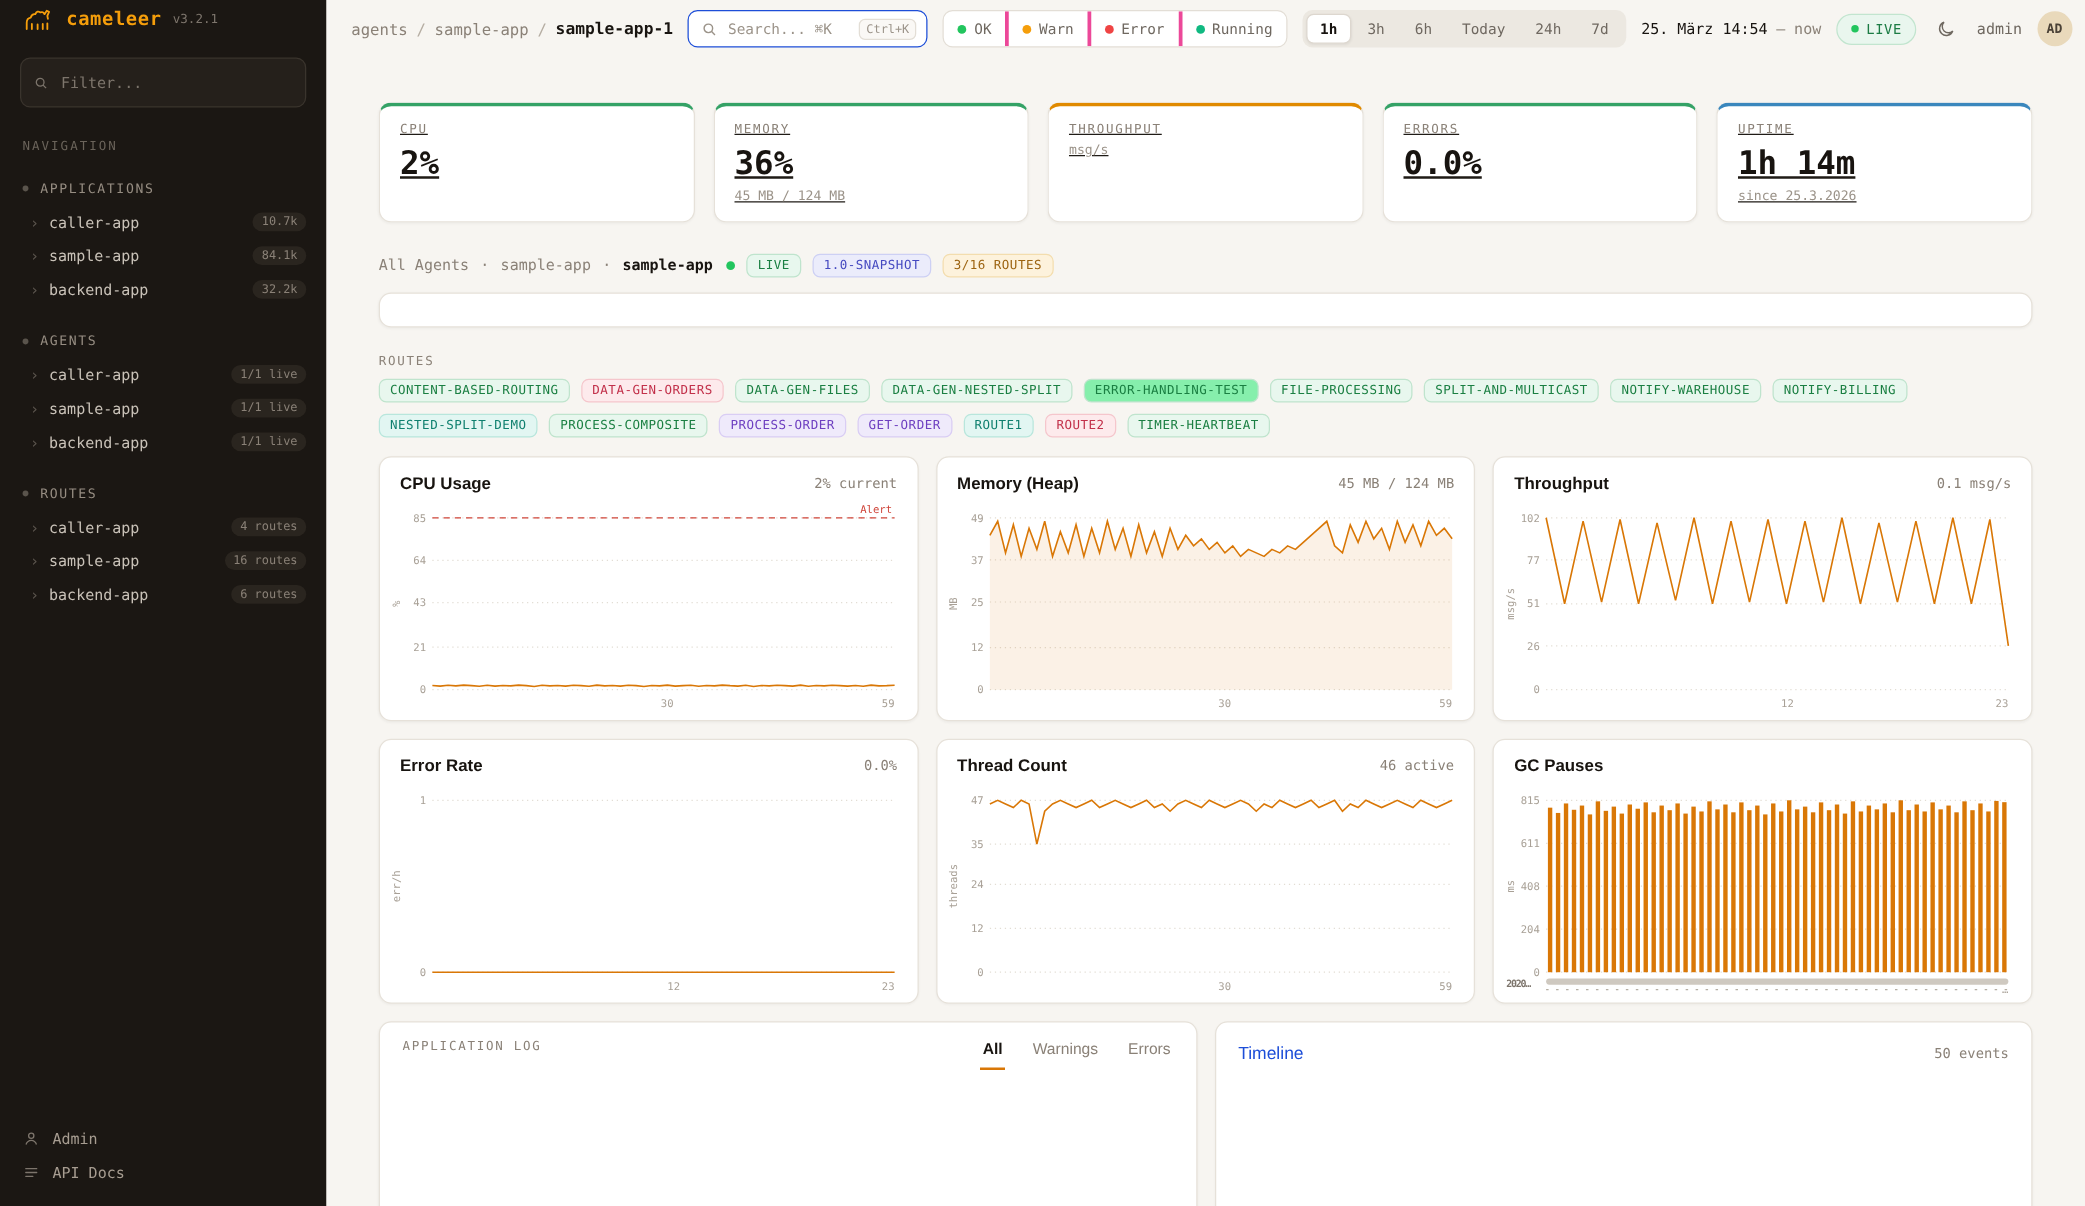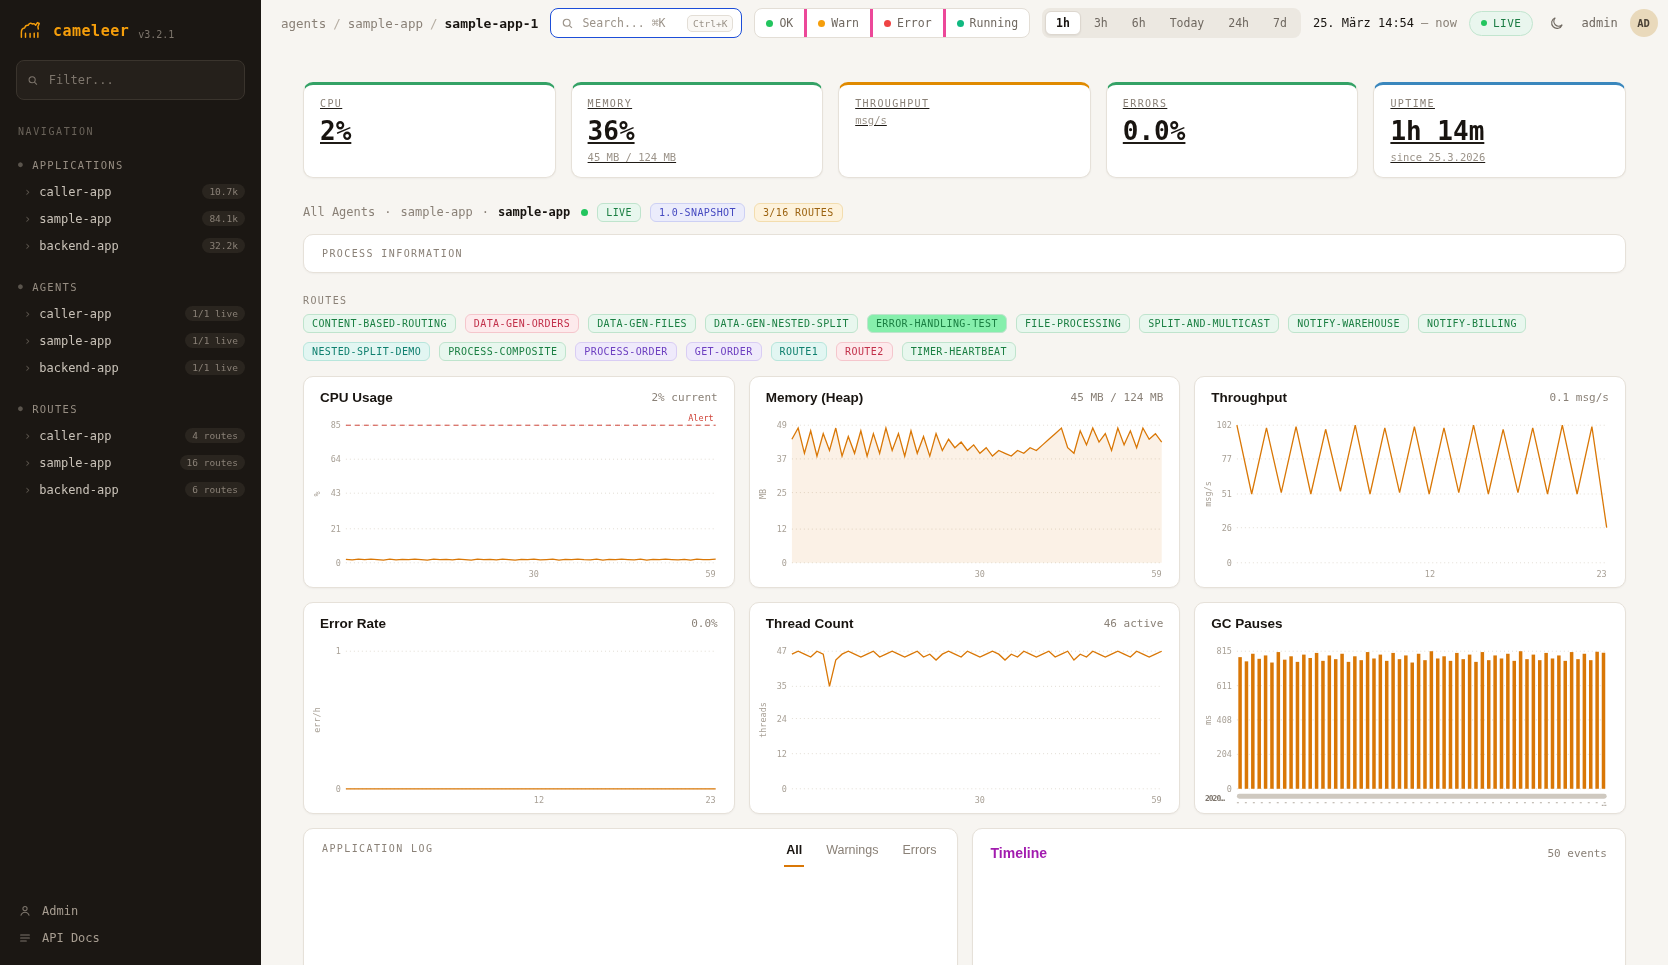--- a/index.html
+++ b/index.html
@@ -2,21 +2,21 @@
 <html><head>
 <meta charset="utf-8">
 <style>
   html,body{margin:0;padding:0;background:#f7f5f1;}
   body{font-family:"DejaVu Sans Mono",monospace;color:#1f1b16;}
   *{box-sizing:border-box;}
   .app{display:flex;width:1668px;height:965px;overflow:hidden;}
 
   
   .sidebar{width:261px;flex-shrink:0;background:#1b1713;display:flex;flex-direction:column;}
-  .logo-row{display:flex;align-items:flex-end;gap:9px;padding:18px 18px 12px;cursor:pointer;}
+  .logo-row{display:flex;align-items:center;gap:9px;padding:4px 18px 12px;cursor:pointer;}
   .brand{color:#f59e0b;font-weight:bold;font-size:15px;letter-spacing:.5px;}
   .version{color:#7d756c;font-size:10px;}
   .filter-box{display:flex;align-items:center;gap:8px;margin:8px 16px 0;background:#25201b;border:1px solid #3a342d;border-radius:8px;padding:0 10px;height:40px;color:#7d756c;}
   .filter-box input{background:transparent;border:0;outline:0;color:#d6d0c8;font:12px "DejaVu Sans Mono",monospace;width:100%;}
   .filter-box input::placeholder{color:#7d756c;}
   .nav-label{margin:26px 18px 0;font-size:10px;letter-spacing:1.6px;color:#6a635a;}
   .side-group{margin-top:22px;}
   .side-group-head{display:flex;align-items:center;gap:8px;padding:0 18px 7px;font-size:10.5px;letter-spacing:1.3px;color:#968d82;cursor:pointer;}
   .group-marker{color:#5a544c;font-size:8px;line-height:1;}
   .side-item{display:flex;align-items:center;gap:8px;padding:0 16px 0 24px;height:27px;color:#c9c2b8;font-size:12px;cursor:pointer;}
@@ -92,21 +92,21 @@
   .smudge{font:8px "DejaVu Sans Mono",monospace;fill:#7d756c;letter-spacing:-1px;font-weight:bold;}
 
   .bottom-row{display:grid;grid-template-columns:1fr 1fr;gap:14px;margin-top:14px;}
   .log-card{padding:14px 18px;height:200px;}
   .log-head{display:flex;align-items:flex-start;justify-content:space-between;}
   .log-tabs{display:flex;gap:20px;}
   .log-tab{border:0;background:none;font:12.5px "Liberation Sans",sans-serif;color:#8a8177;cursor:pointer;padding:0 2px 8px;border-bottom:2px solid transparent;}
   .log-tab.active{color:#181410;font-weight:bold;border-bottom-color:#d97706;}
   .timeline-card{padding:16px 18px;height:200px;}
   .timeline-head{display:flex;align-items:center;justify-content:space-between;}
-  .timeline-title{font-family:"Liberation Sans",sans-serif;font-weight:bold;font-size:14px;color:#a21caf;}
+  .timeline-title{font-family:"Liberation Sans",sans-serif;font-weight:normal;font-size:14px;color:#1d4ed8;}
   .timeline-badge{font-size:11px;color:#8a8177;}
 </style>
 </head>
 <body>
 
 <div class="app">
 
   <aside class="sidebar">
     <div class="logo-row">
       <svg viewBox="0 0 26 24" width="26" height="22" fill="none" stroke="#f59e0b" stroke-width="1.6" stroke-linecap="round" stroke-linejoin="round">
@@ -303,21 +303,20 @@
           <span class="ab-crumb">sample-app</span>
           <span class="ab-sep">·</span>
           <span class="ab-crumb ab-active">sample-app</span>
           <span class="ab-live-dot"></span>
           <span class="pill" style="background: rgb(232, 247, 238); border-color: rgb(191, 228, 205); color: rgb(26, 127, 66);">LIVE</span>
           <span class="pill" style="background: rgb(235, 236, 251); border-color: rgb(205, 208, 244); color: rgb(69, 73, 192);">1.0-SNAPSHOT</span>
           <span class="pill" style="background: rgb(253, 242, 220); border-color: rgb(243, 221, 174); color: rgb(156, 99, 16);">3/16 ROUTES</span>
         </div>
 
       <section class="card process-card">
-        <div class="card-kicker">PROCESS INFORMATION</div>
       </section>
 
       <section class="routes-section">
         <div class="section-kicker">ROUTES</div>
         <div class="route-badges" id="route-badges">
             <span class="pill" style="background: rgb(232, 247, 238); border-color: rgb(191, 228, 205); color: rgb(26, 127, 66);">CONTENT-BASED-ROUTING</span>
             <span class="pill" style="background: rgb(253, 234, 236); border-color: rgb(245, 198, 204); color: rgb(194, 48, 74);">DATA-GEN-ORDERS</span>
             <span class="pill" style="background: rgb(232, 247, 238); border-color: rgb(191, 228, 205); color: rgb(26, 127, 66);">DATA-GEN-FILES</span>
             <span class="pill" style="background: rgb(232, 247, 238); border-color: rgb(191, 228, 205); color: rgb(26, 127, 66);">DATA-GEN-NESTED-SPLIT</span>
             <span class="pill" style="background: #86efac; border-color: rgb(191, 228, 205); color: rgb(26, 127, 66);">ERROR-HANDLING-TEST</span>

